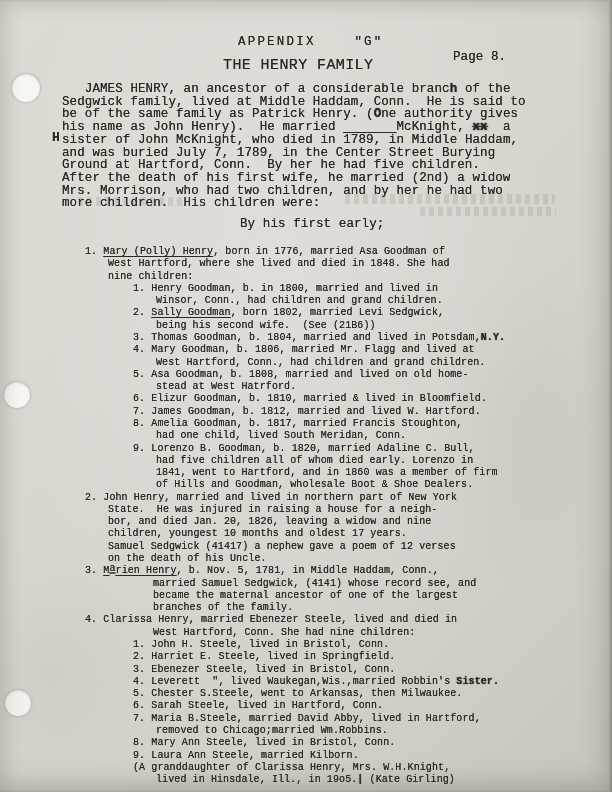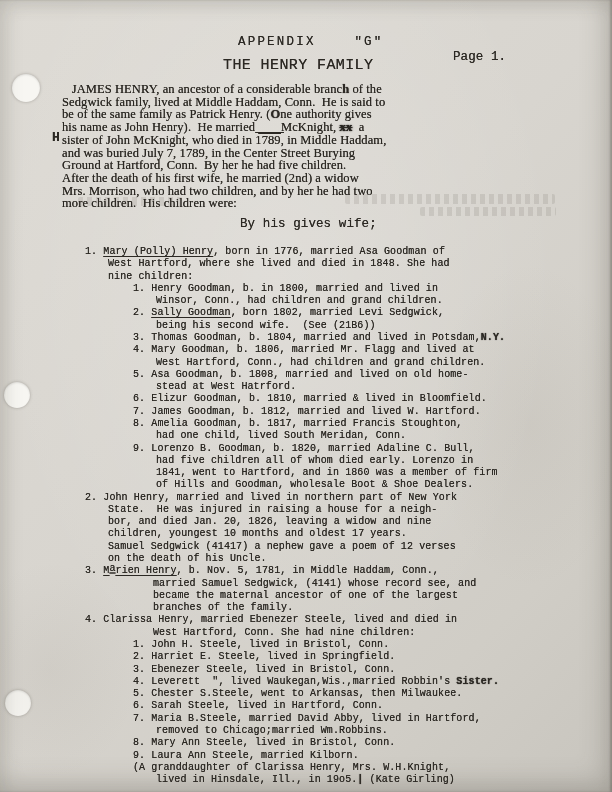--- a/index.html
+++ b/index.html
@@ -23,21 +23,21 @@
       inset 9px 0 18px rgba(70,64,56,.08),
       inset 0 9px 16px rgba(70,64,56,.07);
   }
   .txt{position:absolute;white-space:pre;letter-spacing:.1px;
        text-shadow:0 0 .4px rgba(43,40,35,.85);}
   .tline{white-space:pre;}
   .hdr-appendix{left:238px;top:35px;font-size:12.5px;letter-spacing:2.2px;}
   .hdr-page{left:453px;top:50px;font-size:12.5px;}
   .hdr-title{left:223px;top:57px;font-size:15px;letter-spacing:.4px;}
   .margin-letter{left:52px;top:130px;font-size:13px;font-weight:bold;}
-  .intro-block{left:62px;top:83px;font-size:12.5px;line-height:12.7px;font-family:Liberation Serif, serif;}
+  .intro-block{left:62px;top:83px;font-size:12.5px;line-height:12.7px;}
   .wife-heading{left:240px;top:217px;font-size:12.5px;}
   .list-block{left:62px;top:246px;font-size:10px;line-height:12.28px;}
   .seg-u{text-decoration:underline;text-underline-offset:2px;text-decoration-thickness:1px;}
   .seg-ov{text-decoration:overline;text-decoration-thickness:1px;}
   .seg-b{font-weight:bold;text-shadow:0 0 1px rgba(25,22,18,.95);}
   .seg-st{font-weight:bold;text-decoration:line-through;
           text-shadow:0 0 1.6px rgba(20,18,15,1),0 0 .5px rgba(20,18,15,1);}
   .seg-sup{display:inline-block;transform:translateY(-2.5px);}
   .hole{position:absolute;border-radius:50%;background:#f7f6f2;
         box-shadow:0 0 3px rgba(100,95,88,.45), inset 0 1px 2px rgba(0,0,0,.10);}
@@ -64,24 +64,24 @@
   <div class="hole hole-3"></div>
 
   <div class="stain st1"></div>
   <div class="stain st2"></div>
 
   <div class="smudge s1"></div>
   <div class="smudge s2"></div>
   <div class="smudge s3"></div>
 
   <div class="txt hdr-appendix">APPENDIX    "G"</div>
-  <div class="txt hdr-page">Page 1.</div>
+  <div class="txt hdr-page">Page 8.</div>
   <div class="txt hdr-title">THE HENRY FAMILY</div>
 
   <div class="txt margin-letter">H</div>
 
   <div class="txt intro-block" id="intro-block"><div class="tline"><span>   JAMES HENRY, an ancestor of a considerable branc</span><span class="seg-b">h</span><span> of the</span></div><div class="tline"><span>Sedgwick family, lived at Middle Haddam, Conn.  He is said to</span></div><div class="tline"><span>be of the same family as Patrick Henry. (</span><span class="seg-b">O</span><span>ne authority gives</span></div><div class="tline"><span>his name as John Henry).  He married </span><span class="seg-u">       </span><span>McKnight, </span><span class="seg-st">xx</span><span>  a</span></div><div class="tline"><span>sister of John McKnight, who died in </span><span class="seg-ov">1789,</span><span> in Middle Haddam,</span></div><div class="tline"><span>and was buried July 7, 1789, in the Center Street Burying</span></div><div class="tline"><span>Ground at Hartford, Conn.  By her he had five children.</span></div><div class="tline"><span>After the death of his first wife, he married (2nd) a widow</span></div><div class="tline"><span>Mrs. Morrison, who had two children, and by her he had two</span></div><div class="tline"><span>more children.  His children were:</span></div></div>
 
-  <div class="txt wife-heading">By his gives wife;</div>
+  <div class="txt wife-heading">By his first early;</div>
 
   <div class="txt list-block" id="list-block"><div class="tline" style="padding-left: 23px;"><span>1. </span><span class="seg-u">Mary (Polly) Henry</span><span>, born in 1776, married Asa Goodman of</span></div><div class="tline" style="padding-left: 46px;"><span>West Hartford, where she lived and died in 1848. She had</span></div><div class="tline" style="padding-left: 46px;"><span>nine children:</span></div><div class="tline" style="padding-left: 71px;"><span>1. Henry Goodman, b. in 1800, married and lived in</span></div><div class="tline" style="padding-left: 94px;"><span>Winsor, Conn., had children and grand children.</span></div><div class="tline" style="padding-left: 71px;"><span>2. </span><span class="seg-u">Sally Goodman</span><span>, born 1802, married Levi Sedgwick,</span></div><div class="tline" style="padding-left: 94px;"><span>being his second wife.  (See (21B6))</span></div><div class="tline" style="padding-left: 71px;"><span>3. Thomas Goodman, b. 1804, married and lived in Potsdam,</span><span class="seg-b">N.Y.</span></div><div class="tline" style="padding-left: 71px;"><span>4. Mary Goodman, b. 1806, married Mr. Flagg and lived at</span></div><div class="tline" style="padding-left: 94px;"><span>West Hartford, Conn., had children and grand children.</span></div><div class="tline" style="padding-left: 71px;"><span>5. Asa Goodman, b. 1808, married and lived on old home-</span></div><div class="tline" style="padding-left: 94px;"><span>stead at West Hatrford.</span></div><div class="tline" style="padding-left: 71px;"><span>6. Elizur Goodman, b. 1810, married &amp; lived in Bloomfield.</span></div><div class="tline" style="padding-left: 71px;"><span>7. James Goodman, b. 1812, married and lived W. Hartford.</span></div><div class="tline" style="padding-left: 71px;"><span>8. Amelia Goodman, b. 1817, married Francis Stoughton,</span></div><div class="tline" style="padding-left: 94px;"><span>had one child, lived South Meridan, Conn.</span></div><div class="tline" style="padding-left: 71px;"><span>9. Lorenzo B. Goodman, b. 1820, married Adaline C. Bull,</span></div><div class="tline" style="padding-left: 94px;"><span>had five children all of whom died early. Lorenzo in</span></div><div class="tline" style="padding-left: 94px;"><span>1841, went to Hartford, and in 1860 was a member of firm</span></div><div class="tline" style="padding-left: 94px;"><span>of Hills and Goodman, wholesale Boot &amp; Shoe Dealers.</span></div><div class="tline" style="padding-left: 23px;"><span>2. John Henry, married and lived in northern part of New York</span></div><div class="tline" style="padding-left: 46px;"><span>State.  He was injured in raising a house for a neigh-</span></div><div class="tline" style="padding-left: 46px;"><span>bor, and died Jan. 20, 1826, leaving a widow and nine</span></div><div class="tline" style="padding-left: 46px;"><span>children, youngest 10 months and oldest 17 years.</span></div><div class="tline" style="padding-left: 46px;"><span>Samuel Sedgwick (41417) a nephew gave a poem of 12 verses</span></div><div class="tline" style="padding-left: 46px;"><span>on the death of his Uncle.</span></div><div class="tline" style="padding-left: 23px;"><span>3. </span><span class="seg-u">M</span><span class="seg-u seg-sup">a</span><span class="seg-u">rien Henry</span><span>, b. Nov. 5, 1781, in Middle Haddam, Conn.,</span></div><div class="tline" style="padding-left: 91px;"><span>married Samuel Sedgwick, (4141) whose record see, and</span></div><div class="tline" style="padding-left: 91px;"><span>became the maternal ancestor of one of the largest</span></div><div class="tline" style="padding-left: 91px;"><span>branches of the family.</span></div><div class="tline" style="padding-left: 23px;"><span>4. Clarissa Henry, married Ebenezer Steele, lived and died in</span></div><div class="tline" style="padding-left: 91px;"><span>West Hartford, Conn. She had nine children:</span></div><div class="tline" style="padding-left: 71px;"><span>1. John H. Steele, lived in Bristol, Conn.</span></div><div class="tline" style="padding-left: 71px;"><span>2. Harriet E. Steele, lived in Springfield.</span></div><div class="tline" style="padding-left: 71px;"><span>3. Ebenezer Steele, lived in Bristol, Conn.</span></div><div class="tline" style="padding-left: 71px;"><span>4. Leverett  ", lived Waukegan,Wis.,married Robbin's </span><span class="seg-b">Sister.</span></div><div class="tline" style="padding-left: 71px;"><span>5. Chester S.Steele, went to Arkansas, then Milwaukee.</span></div><div class="tline" style="padding-left: 71px;"><span>6. Sarah Steele, lived in Hartford, Conn.</span></div><div class="tline" style="padding-left: 71px;"><span>7. Maria B.Steele, married David Abby, lived in Hartford,</span></div><div class="tline" style="padding-left: 94px;"><span>removed to Chicago;married Wm.Robbins.</span></div><div class="tline" style="padding-left: 71px;"><span>8. Mary Ann Steele, lived in Bristol, Conn.</span></div><div class="tline" style="padding-left: 71px;"><span>9. Laura Ann Steele, married Kilborn.</span></div><div class="tline" style="padding-left: 71px;"><span>(A granddaughter of Clarissa Henry, Mrs. W.H.Knight,</span></div><div class="tline" style="padding-left: 94px;"><span>lived in Hinsdale, Ill., in 19o5.</span><span class="seg-b">|</span><span> (Kate Girling)</span></div></div>
 
 </div>
 
 </body></html>

